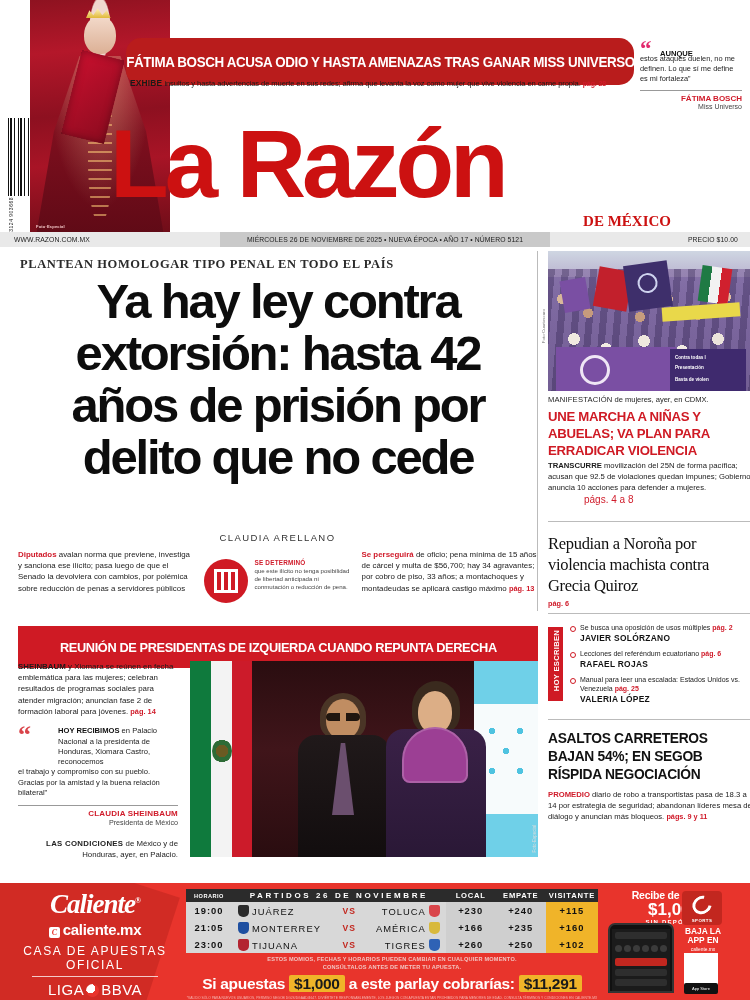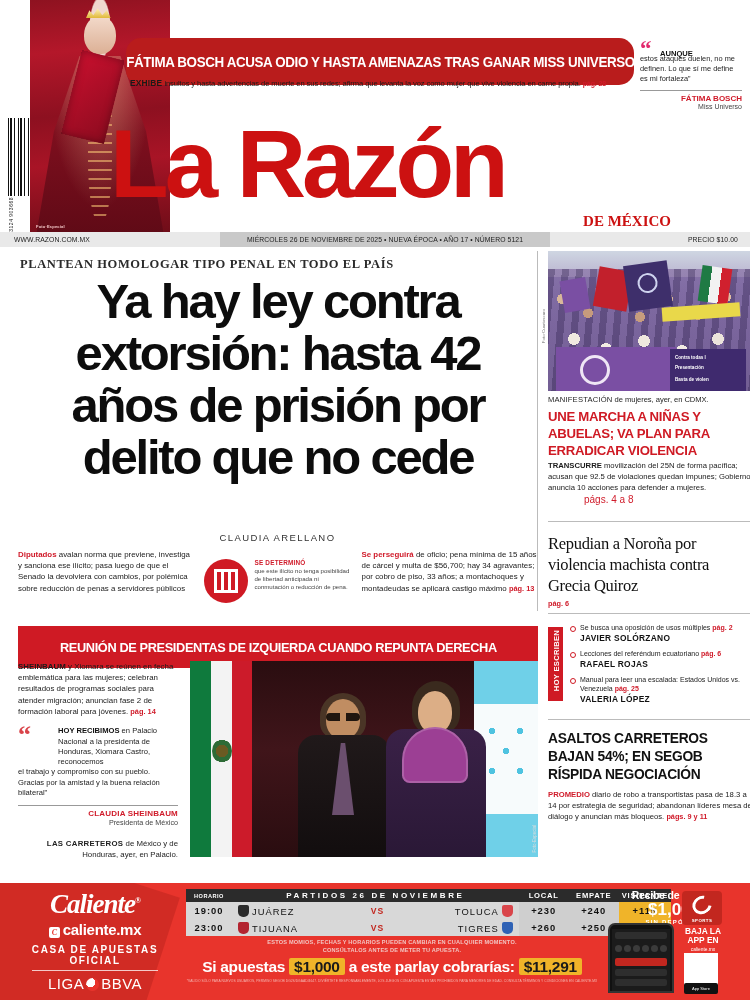--- a/index.html
+++ b/index.html
@@ -288,29 +288,29 @@
   .rc-deck-3 .pg { color:#d01b2a; font-weight:bold; font-size:7.3px; }
 
   
   .ad { position:absolute; left:0; top:883px; width:750px; height:117px; background:#e8342c; overflow:hidden; }
   .ad .swoosh { position:absolute; left:-40px; top:-20px; width:200px; height:160px; background:#c2271f; transform:rotate(18deg); opacity:.6;}
   .ad-left { position:absolute; left:10px; top:6px; width:170px; text-align:center; color:#fff; }
   .ad-left .logo { font-family:"Liberation Serif",serif; font-style:italic; font-weight:bold; font-size:27px; letter-spacing:-1px; }
   .ad-left .logo sup { font-size:8px; vertical-align:super; }
   .ad-left .mx { font-size:15px; font-weight:bold; margin-top:1px; letter-spacing:-.3px; }
   .ad-left .mx .sq { display:inline-block; width:11px; height:11px; background:#fff; color:#e8342c; border-radius:2px; font-size:8px; line-height:11px; margin-right:3px; font-family:"Liberation Serif",serif; font-style:italic;}
-  .ad-left .casa { font-size:10px; letter-spacing:1.6px; margin-top:6px; font-weight:bold; }
+  .ad-left .casa { font-size:12px; letter-spacing:1.6px; margin-top:6px; font-weight:normal; }
   .ad-left .hr { border-top:1px solid rgba(255,255,255,.75); margin:4px 22px; }
   .ad-left .liga { font-size:15px; letter-spacing:.5px; font-weight:normal; }
   .ad-left .liga b { font-weight:normal; }
   .ad-left .liga .ball { display:inline-block; width:13px; height:13px; border-radius:50%;
     background:radial-gradient(circle at 35% 35%,#fff 0 40%,#e8342c 41% 100%); margin:0 2px; vertical-align:-2px;}
 
   .ad-mid { position:absolute; left:186px; top:6px; width:412px; }
-  .tbl { width:485px; border-collapse:collapse; font-size:9px; }
+  .tbl { width:412px; border-collapse:collapse; font-size:9px; }
   .tbl th { background:#2b2b2b; color:#fff; font-size:8px; letter-spacing:2px; padding:2px 3px; text-align:center; }
   .tbl th.h-hora { font-size:5.6px; letter-spacing:.5px; width:46px; }
   .tbl th.h-part { letter-spacing:2.6px; }
   .tbl th.h-odds { width:50px; letter-spacing:.8px; font-size:7.6px; }
   .tbl td { background:#d8d8d8; color:#111; padding:1px 3px; font-size:9.4px; letter-spacing:1px; height:17px; }
   .tbl td.time { text-align:center; font-weight:bold; width:46px; }
   .tbl td.team-l { text-align:left; }
   .tbl td.vs { color:#c2271f; font-weight:bold; text-align:center; font-size:8.6px; width:34px; }
   .tbl td.team-r { text-align:right; }
   .tbl td.odd { text-align:center; font-weight:bold; background:#cfcfcf; }
@@ -451,21 +451,21 @@
               <span>en Palacio Nacional a la presidenta de Honduras, Xiomara Castro, reconocemos</span>
             </div>
             <div>el trabajo y compromiso con su pueblo. Gracias por la amistad y la buena relación bilateral”</div>
           </div>
           <div class="rule"></div>
           <div class="qname">CLAUDIA SHEINBAUM</div>
           <div class="qrole">Presidenta de México</div>
         </div>
 
         <div class="pres-caption">
-          <b>LAS CARRETEROS</b>
+          <b>LAS CONDICIONES</b>
           <span>de México y de Honduras, ayer, en Palacio.</span>
         </div>
       </div>
 
       <div class="pres-photo">
         <div class="flag-mx">
             <div class="eagle"></div>
           </div>
         <div class="flag-hn">
             <div class="stars"></div>
@@ -604,20 +604,29 @@
           <tr>
             <td class="time">19:00</td>
             <td class="team-l"><span class="crest" style="background:#2b2b2b"></span><span>JUÁREZ</span></td>
             <td class="vs">VS</td>
             <td class="team-r"><span>TOLUCA</span><span class="crest" style="background:#d9454a"></span></td>
             <td class="odd">+230</td>
             <td class="odd">+240</td>
             <td class="odd hi">+115</td>
           </tr>
           <tr>
+            <td class="time">21:05</td>
+            <td class="team-l"><span class="crest" style="background:#1e4fa0"></span><span>MONTERREY</span></td>
+            <td class="vs">VS</td>
+            <td class="team-r"><span>AMÉRICA</span><span class="crest" style="background:#d8b93c"></span></td>
+            <td class="odd">+166</td>
+            <td class="odd">+235</td>
+            <td class="odd hi">+160</td>
+          </tr>
+          <tr>
             <td class="time">23:00</td>
             <td class="team-l"><span class="crest" style="background:#b32430"></span><span>TIJUANA</span></td>
             <td class="vs">VS</td>
             <td class="team-r"><span>TIGRES</span><span class="crest" style="background:#2f62b5"></span></td>
             <td class="odd">+260</td>
             <td class="odd">+250</td>
             <td class="odd hi">+102</td>
           </tr>
         </tbody>
       </table>

